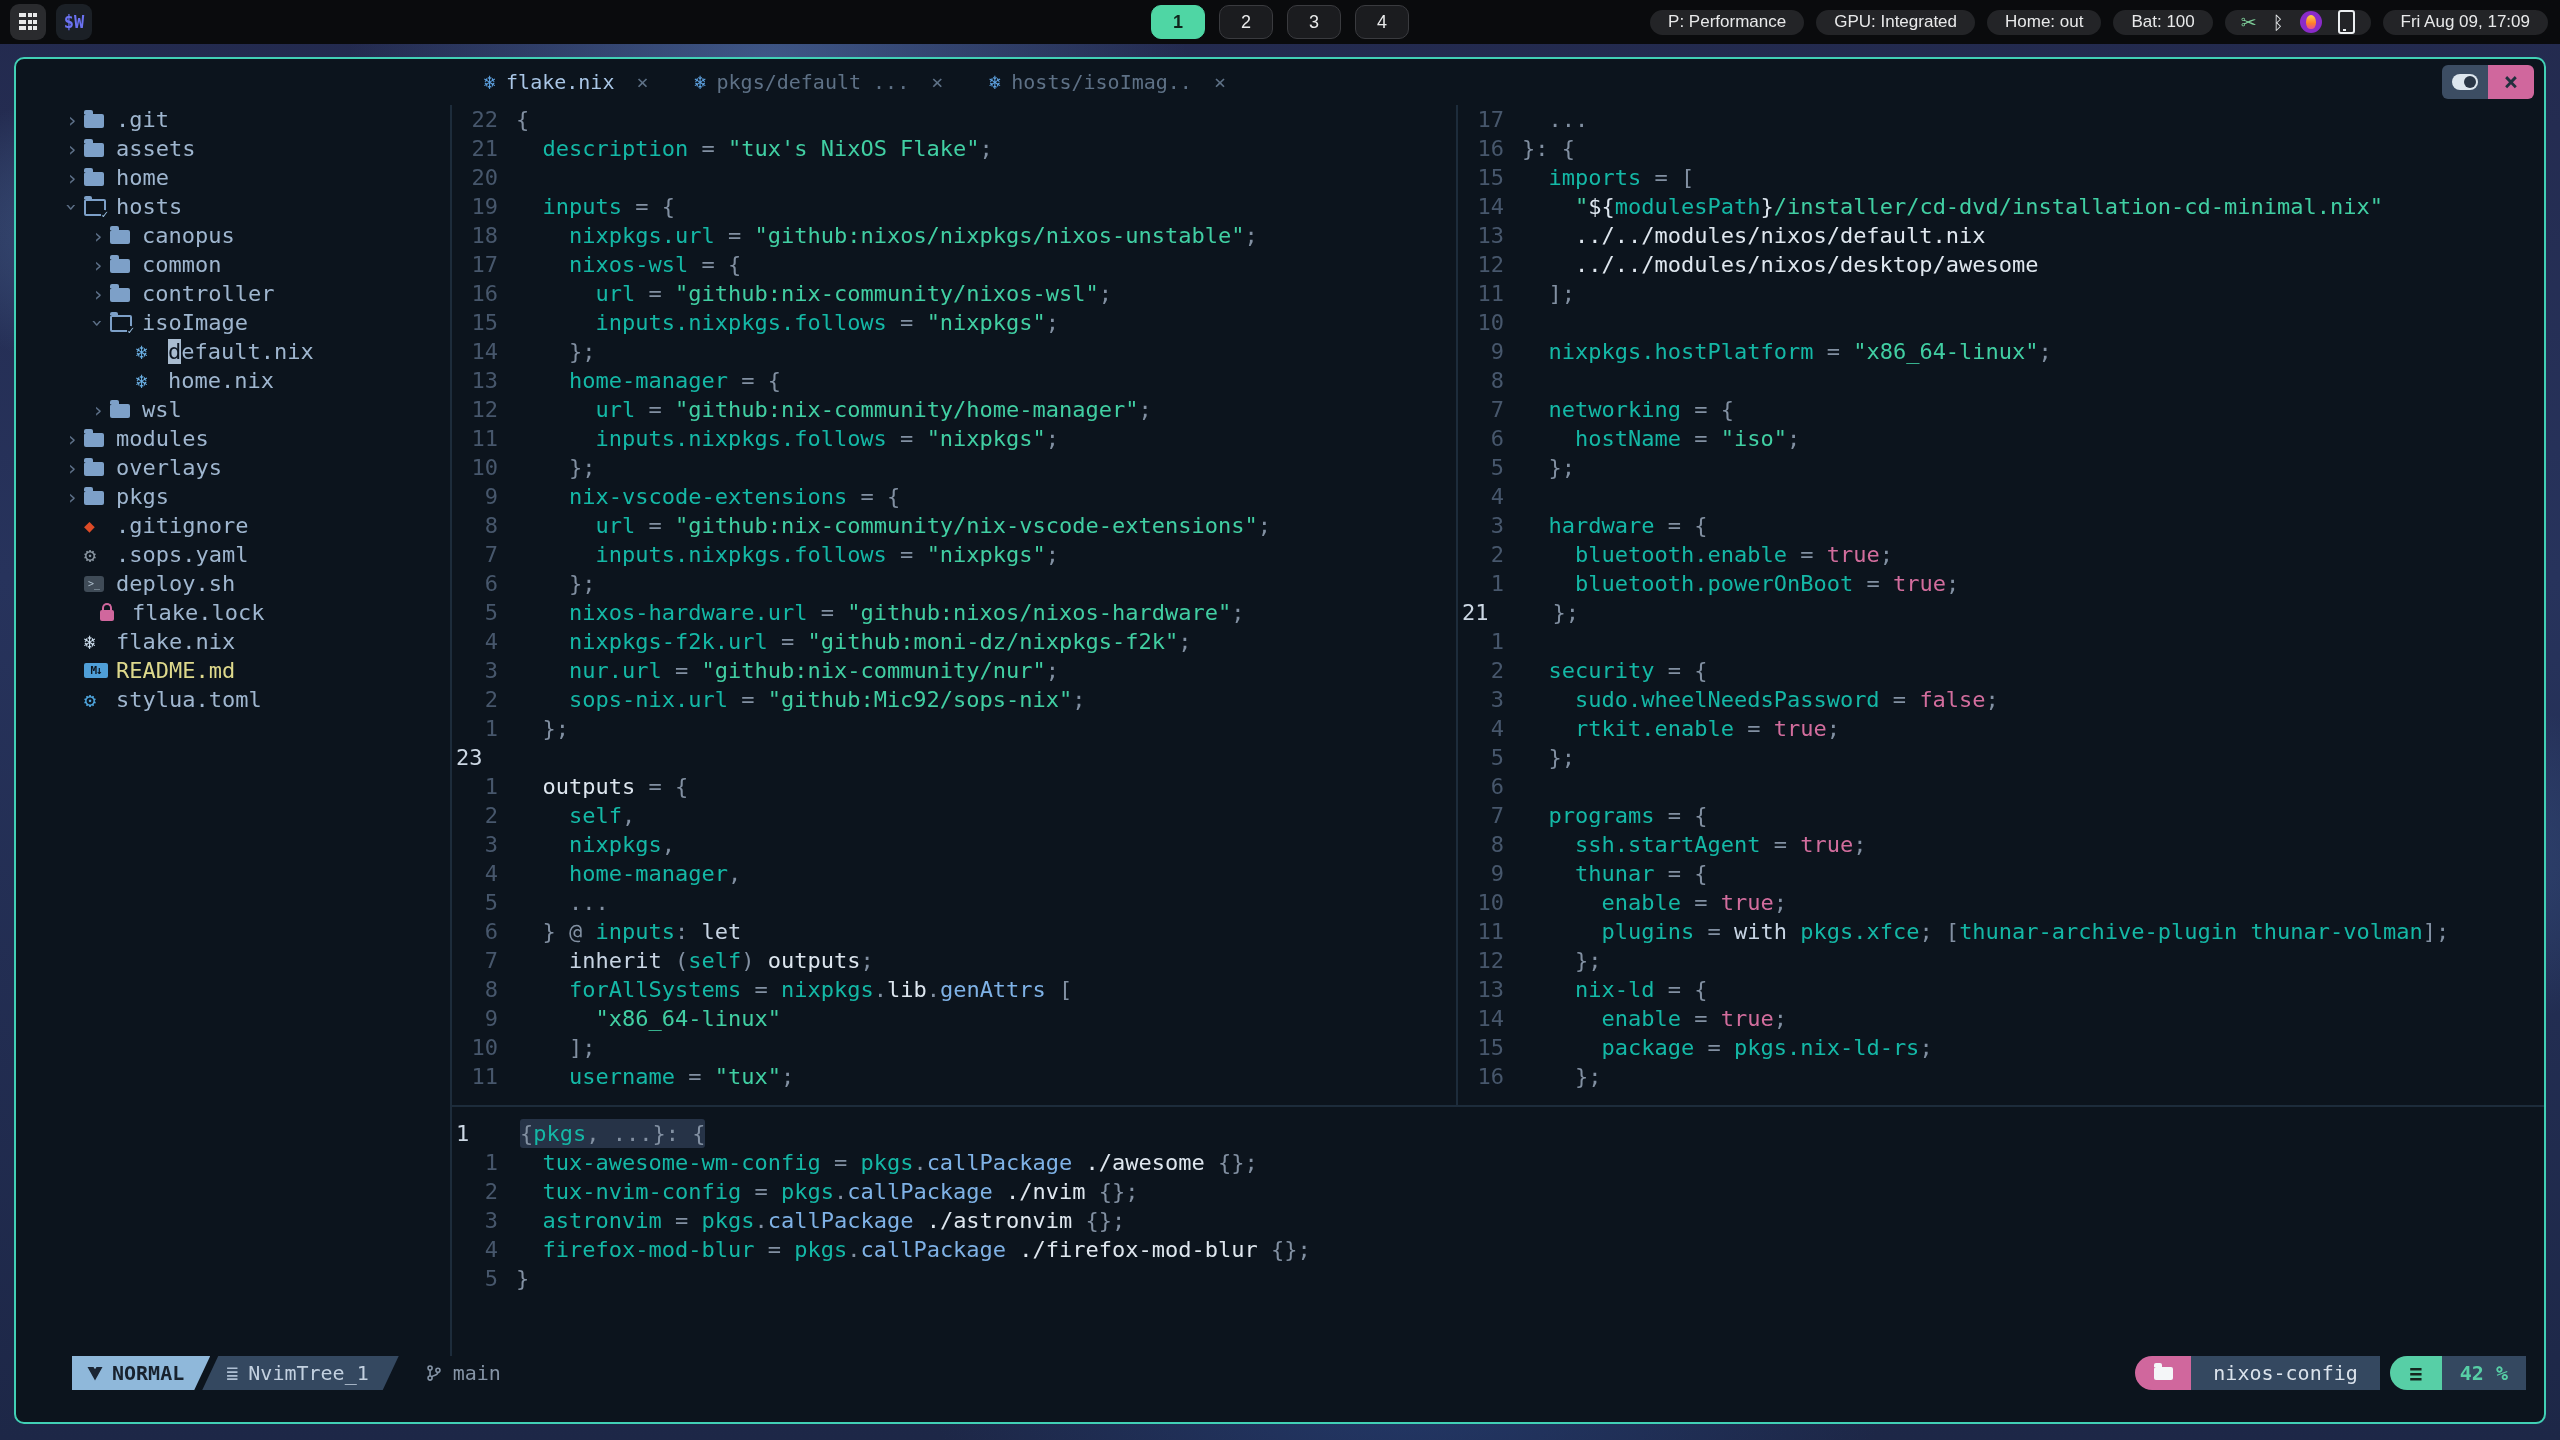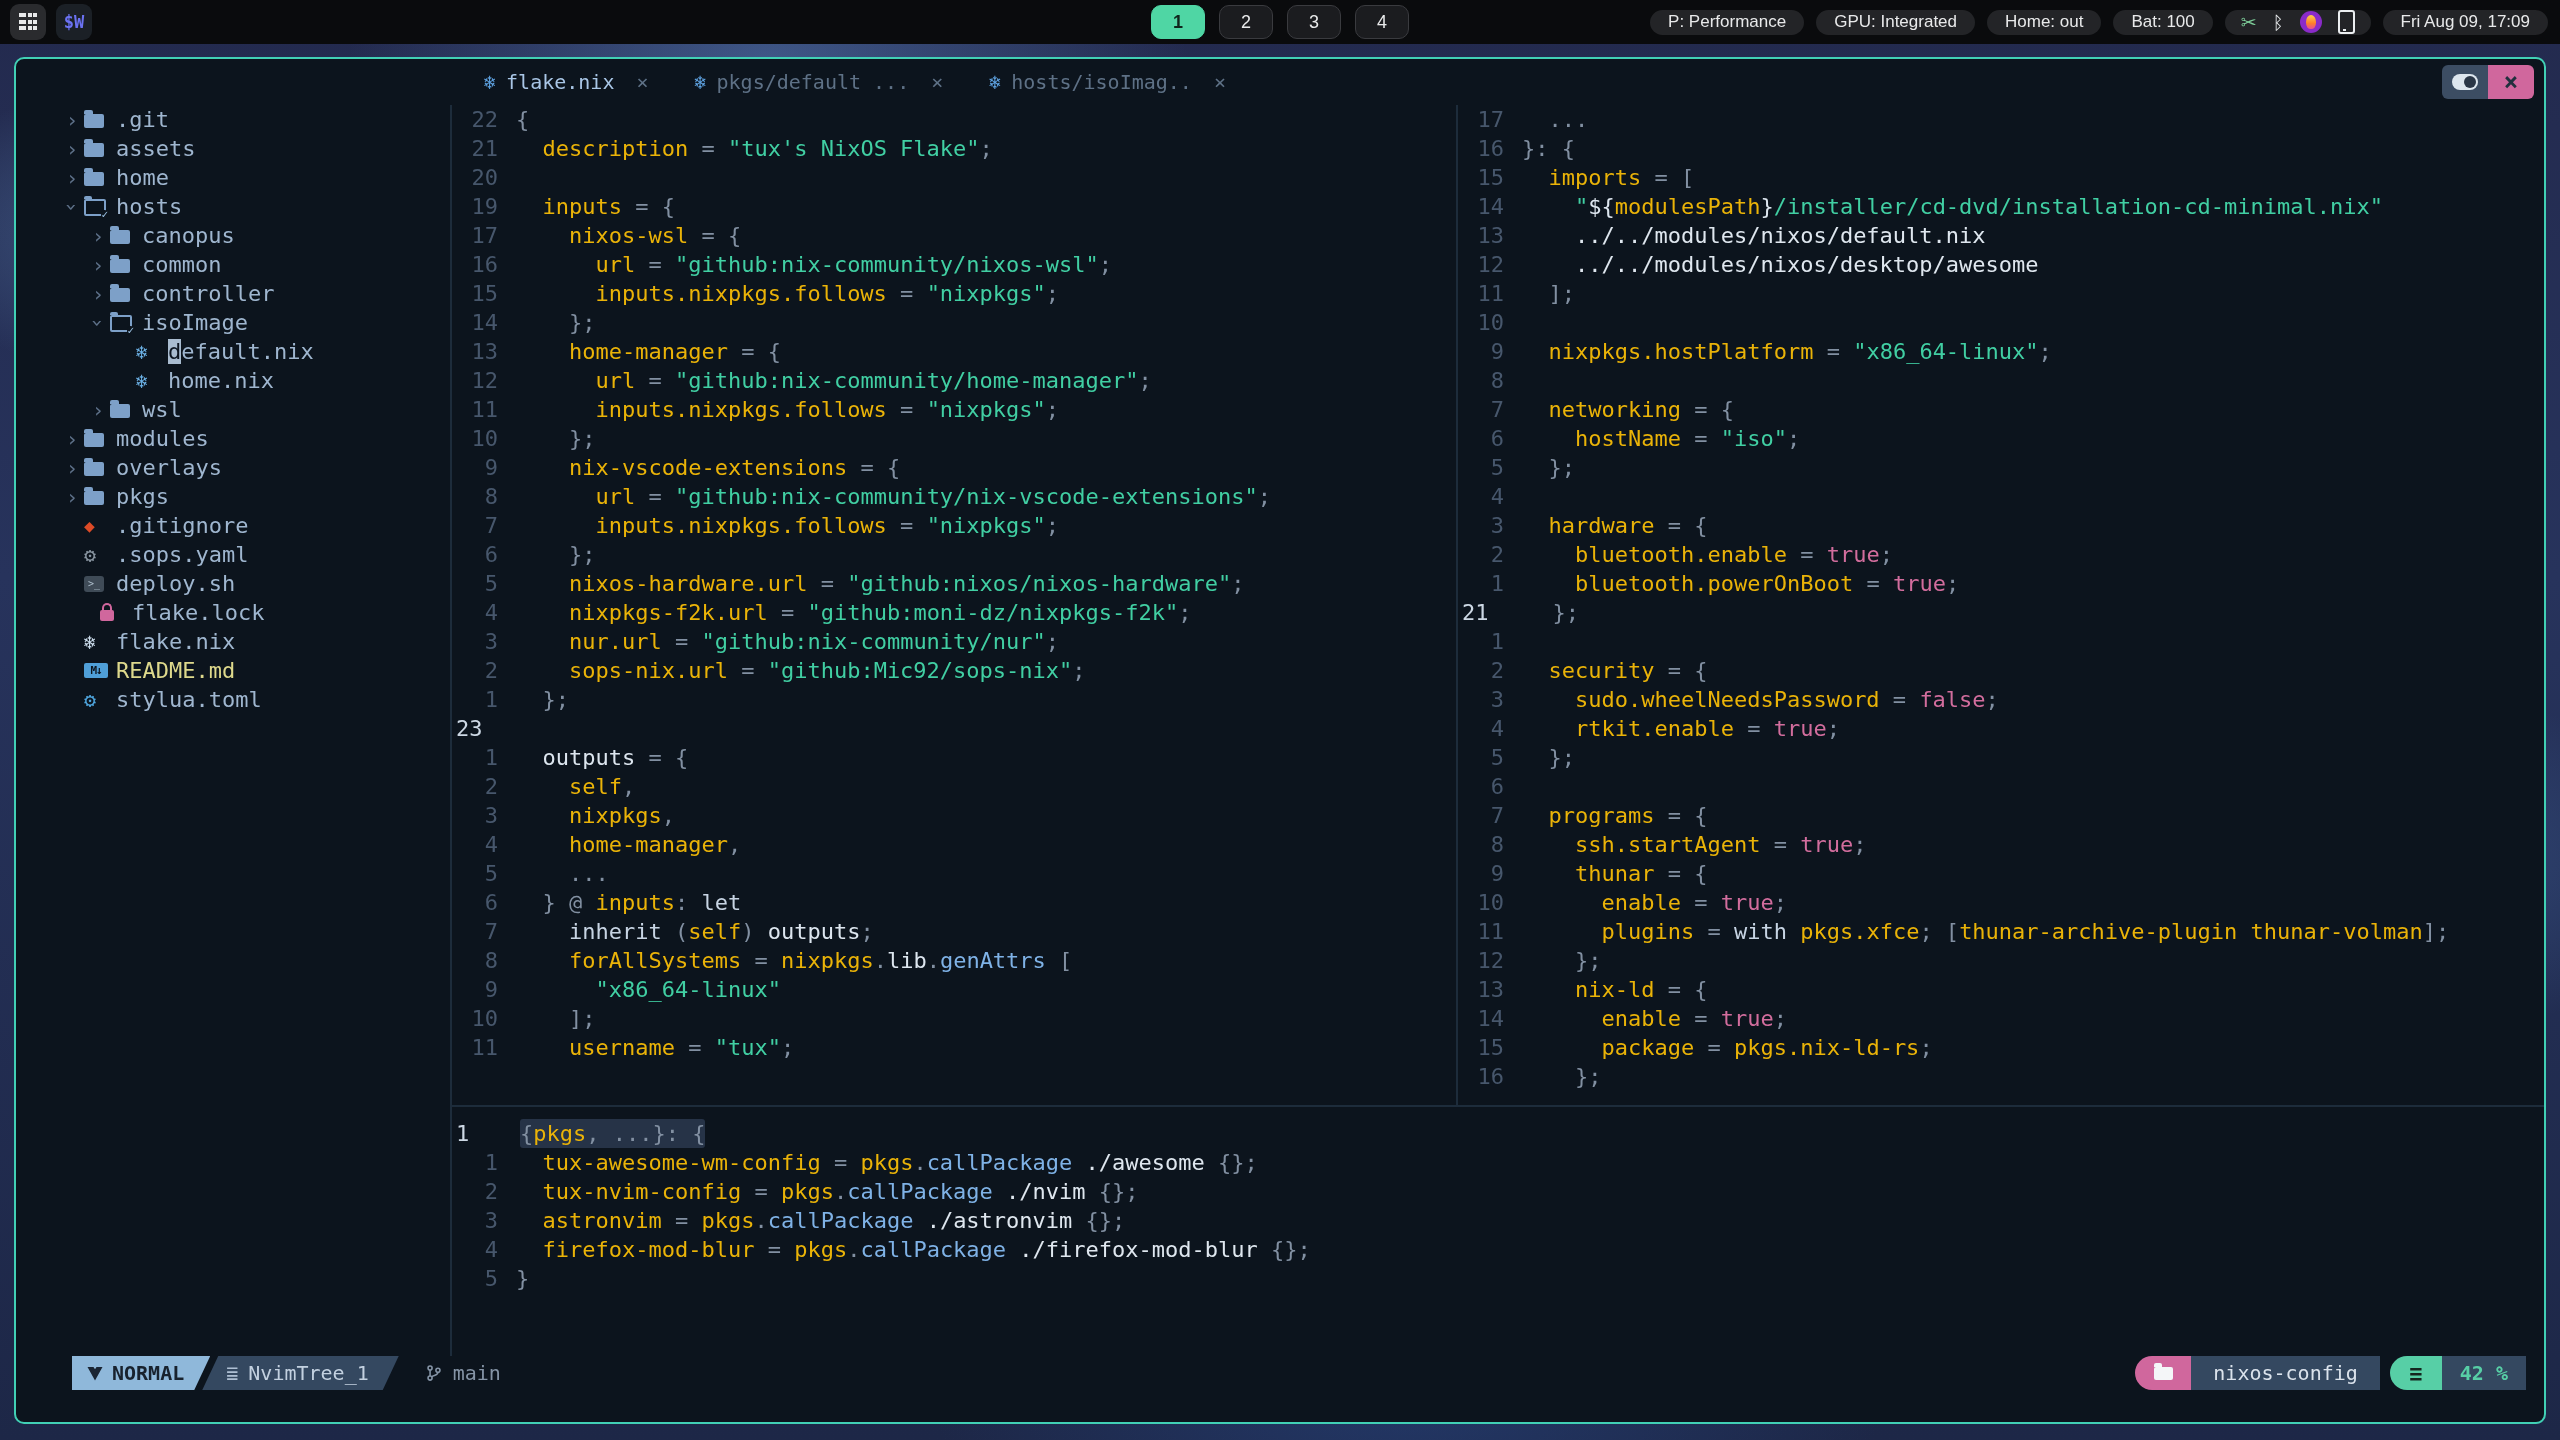--- a/index.html
+++ b/index.html
@@ -78,21 +78,21 @@
   .splits{display:flex;height:1000px;}
   .pane{overflow:hidden;}
   .pane.left{width:1004px;flex:0 0 1004px;}
   .pane.right{flex:1;min-width:0;}
   .pane.bottom{flex:1;padding-top:12px;}
   .row{display:flex;height:29px;line-height:29px;font-size:22px;white-space:pre;}
   .ln{flex:0 0 46px;width:46px;text-align:right;margin-right:18px;color:#47576c;}
   .lncur{color:#cdd8e4;text-align:left;padding-left:4px;}
   .code{white-space:pre;}
   .code.hl{background:#263347;border-radius:3px;}
-  .tk-id{color:#eab308}.tk-op{color:#8290a2}.tk-str{color:#41cfa3}.tk-b{color:#d26d9d}
+  .tk-id{color:#14b8a6}.tk-op{color:#8290a2}.tk-str{color:#41cfa3}.tk-b{color:#d26d9d}
   .tk-w{color:#dde6ef}.tk-fn{color:#7fb2e6}.tk-kw{color:#c7d4e3}.tk-pth{color:#dfe7ef}
   
   .statusline{height:34px;display:flex;align-items:center;font-size:20px;padding-left:56px;padding-right:18px;}
   .seg-mode{display:flex;align-items:center;gap:8px;background:#8fb8da;color:#18222e;font-weight:bold;height:100%;
             padding:0 26px 0 14px;clip-path:polygon(0 0,100% 0,calc(100% - 16px) 100%,0 100%);}
   .seg-buf{display:flex;align-items:center;gap:10px;background:#344860;color:#c3d1e0;height:100%;
            padding:0 30px 0 24px;margin-left:-8px;clip-path:polygon(16px 0,100% 0,calc(100% - 16px) 100%,0 100%);}
   .seg-branch{display:flex;align-items:center;gap:10px;color:#8594a6;margin-left:26px;}
   .sl-right{margin-left:auto;display:flex;align-items:center;height:100%;}
   .seg-pinkicon{width:56px;height:100%;background:#d0679d;border-radius:17px 0 0 17px;display:flex;align-items:center;justify-content:center;}
@@ -203,20 +203,21 @@
         <div class="tree-row" style="padding-left: 44px;"><span class="chev"></span><span class="tree-ico"><span class="ico-gearblue">⚙</span></span><span>stylua.toml</span></div>
       </div>
     <div class="vsep"></div>
     <div class="editors">
       <div class="splits">
         <div class="pane left" id="pane-left">
             <div class="row"><span class="ln">22</span><span class="code"><span class="tk-op">{</span></span></div>
             <div class="row"><span class="ln">21</span><span class="code"><span class="tk-id">  description</span><span class="tk-op"> = </span><span class="tk-str">"tux's NixOS Flake"</span><span class="tk-op">;</span></span></div>
             <div class="row"><span class="ln">20</span><span class="code"></span></div>
             <div class="row"><span class="ln">19</span><span class="code"><span class="tk-id">  inputs</span><span class="tk-op"> = {</span></span></div>
+            <div class="row"><span class="ln">18</span><span class="code"><span class="tk-id">    nixpkgs.url</span><span class="tk-op"> = </span><span class="tk-str">"github:nixos/nixpkgs/nixos-unstable"</span><span class="tk-op">;</span></span></div>
             <div class="row"><span class="ln">17</span><span class="code"><span class="tk-id">    nixos-wsl</span><span class="tk-op"> = {</span></span></div>
             <div class="row"><span class="ln">16</span><span class="code"><span class="tk-id">      url</span><span class="tk-op"> = </span><span class="tk-str">"github:nix-community/nixos-wsl"</span><span class="tk-op">;</span></span></div>
             <div class="row"><span class="ln">15</span><span class="code"><span class="tk-id">      inputs.nixpkgs.follows</span><span class="tk-op"> = </span><span class="tk-str">"nixpkgs"</span><span class="tk-op">;</span></span></div>
             <div class="row"><span class="ln">14</span><span class="code"><span class="tk-op">    };</span></span></div>
             <div class="row"><span class="ln">13</span><span class="code"><span class="tk-id">    home-manager</span><span class="tk-op"> = {</span></span></div>
             <div class="row"><span class="ln">12</span><span class="code"><span class="tk-id">      url</span><span class="tk-op"> = </span><span class="tk-str">"github:nix-community/home-manager"</span><span class="tk-op">;</span></span></div>
             <div class="row"><span class="ln">11</span><span class="code"><span class="tk-id">      inputs.nixpkgs.follows</span><span class="tk-op"> = </span><span class="tk-str">"nixpkgs"</span><span class="tk-op">;</span></span></div>
             <div class="row"><span class="ln">10</span><span class="code"><span class="tk-op">    };</span></span></div>
             <div class="row"><span class="ln">9</span><span class="code"><span class="tk-id">    nix-vscode-extensions</span><span class="tk-op"> = {</span></span></div>
             <div class="row"><span class="ln">8</span><span class="code"><span class="tk-id">      url</span><span class="tk-op"> = </span><span class="tk-str">"github:nix-community/nix-vscode-extensions"</span><span class="tk-op">;</span></span></div>

